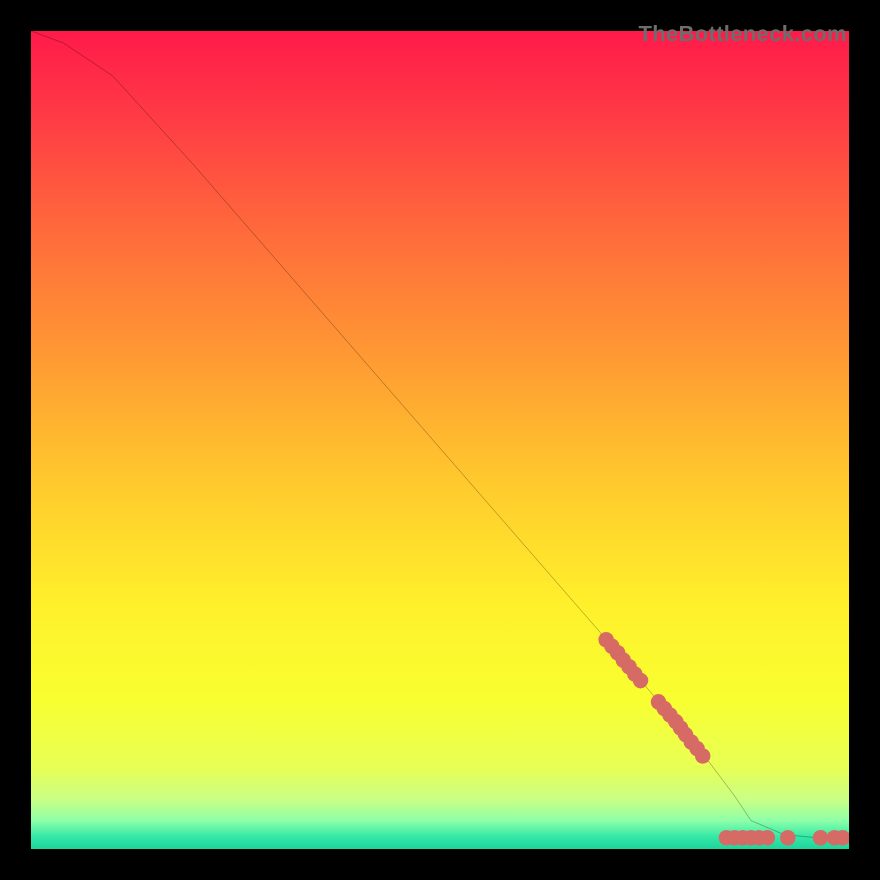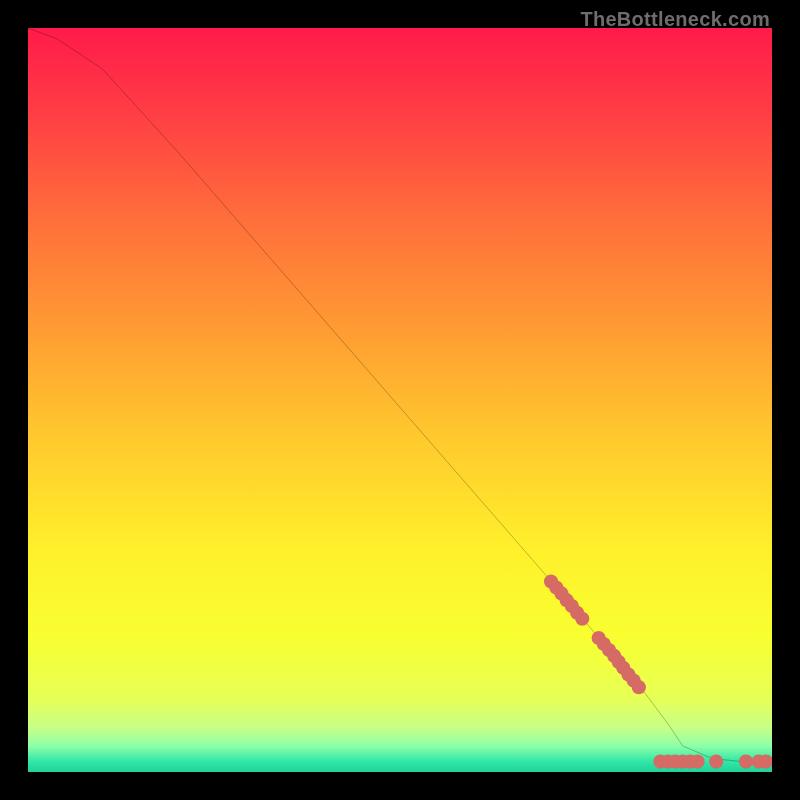--- a/index.html
+++ b/index.html
@@ -29,21 +29,21 @@
     inset: 0;
   }
   .line-svg {
     position: absolute;
     inset: 0;
     width: 100%;
     height: 100%;
   }
   .watermark {
     position: absolute;
-    top: 8px;
+    top: 20px;
     right: 30px;
     font-family: Arial, Helvetica, sans-serif;
     font-size: 20px;
     font-weight: 600;
     color: #6d6d6d;
     letter-spacing: 0.3px;
   }
 </style>
 </head>
 <body>

